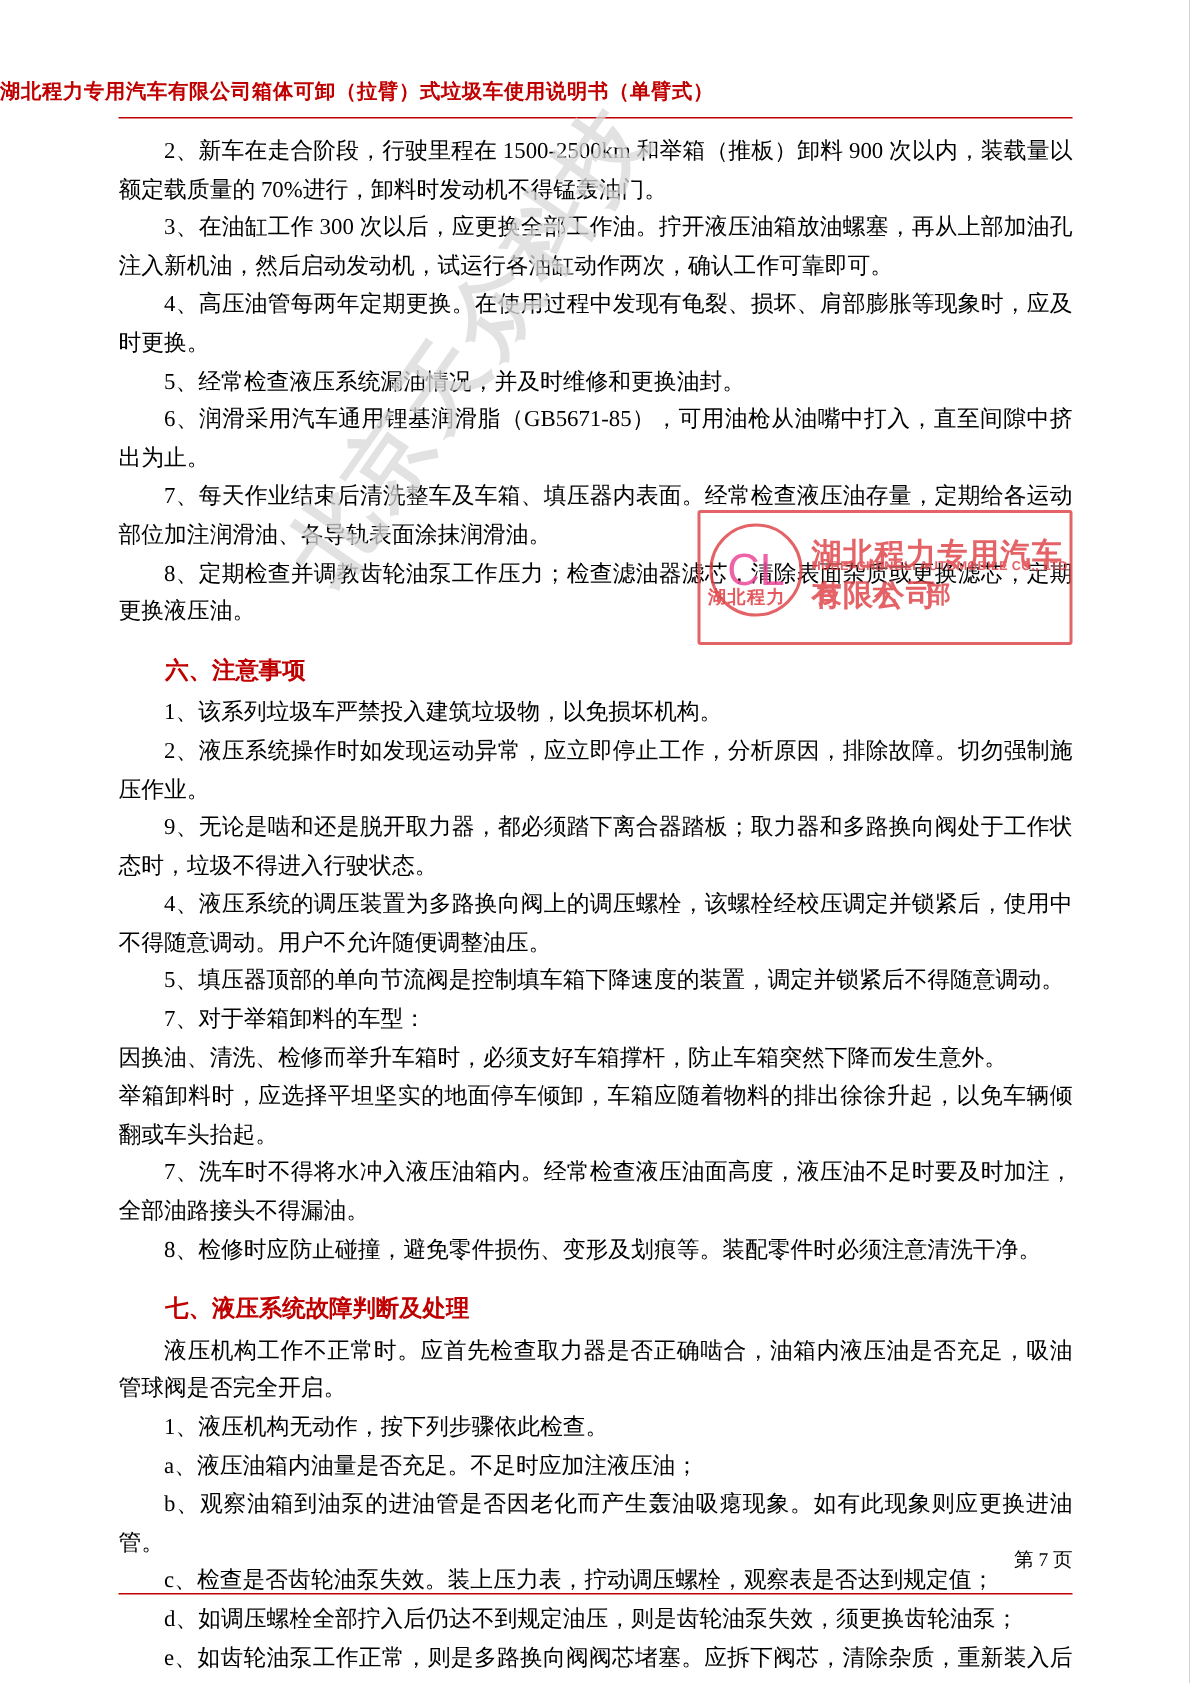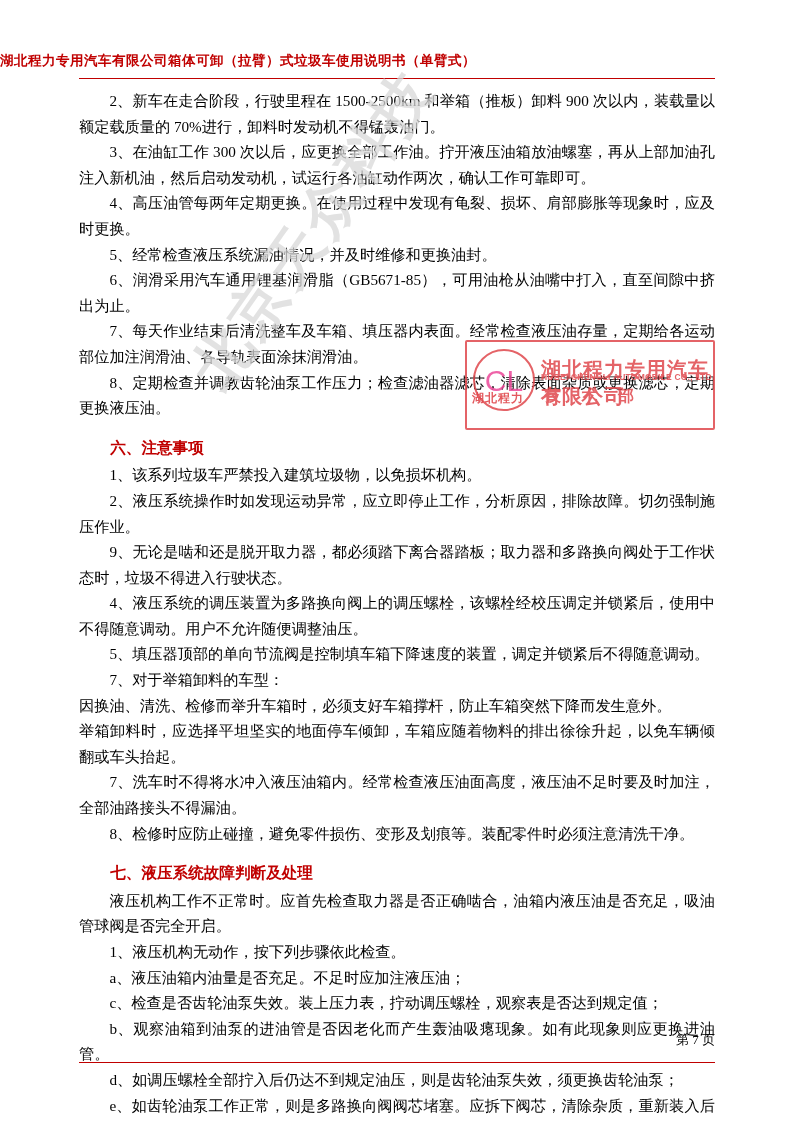--- a/index.html
+++ b/index.html
@@ -188,22 +188,22 @@
       <p class="para">5、填压器顶部的单向节流阀是控制填车箱下降速度的装置，调定并锁紧后不得随意调动。</p>
       <p class="para">7、对于举箱卸料的车型：</p>
       <p class="para noindent">因换油、清洗、检修而举升车箱时，必须支好车箱撑杆，防止车箱突然下降而发生意外。</p>
       <p class="para noindent">举箱卸料时，应选择平坦坚实的地面停车倾卸，车箱应随着物料的排出徐徐升起，以免车辆倾翻或车头抬起。</p>
       <p class="para">7、洗车时不得将水冲入液压油箱内。经常检查液压油面高度，液压油不足时要及时加注，全部油路接头不得漏油。</p>
       <p class="para">8、检修时应防止碰撞，避免零件损伤、变形及划痕等。装配零件时必须注意清洗干净。</p>
       <h2 class="section">七、液压系统故障判断及处理</h2>
       <p class="para">液压机构工作不正常时。应首先检查取力器是否正确啮合，油箱内液压油是否充足，吸油管球阀是否完全开启。</p>
       <p class="para">1、液压机构无动作，按下列步骤依此检查。</p>
       <p class="para">a、液压油箱内油量是否充足。不足时应加注液压油；</p>
+      <p class="para">b、观察油箱到油泵的进油管是否因老化而产生轰油吸瘪现象。如有此现象则应更换进油管。</p>
       <p class="para">c、检查是否齿轮油泵失效。装上压力表，拧动调压螺栓，观察表是否达到规定值；</p>
-      <p class="para">b、观察油箱到油泵的进油管是否因老化而产生轰油吸瘪现象。如有此现象则应更换进油管。</p>
       <p class="para">d、如调压螺栓全部拧入后仍达不到规定油压，则是齿轮油泵失效，须更换齿轮油泵；</p>
       <p class="para">e、如齿轮油泵工作正常，则是多路换向阀阀芯堵塞。应拆下阀芯，清除杂质，重新装入后使用。</p>
     </div>
 
   <div class="wm-diag">北京天众科技</div>
 
   <div class="stamp stamp-box">
     <div class="stamp-inner">
       <div class="stamp-logo">CL</div>
       <div class="stamp-cn">湖北程力专用汽车有限公司</div>

